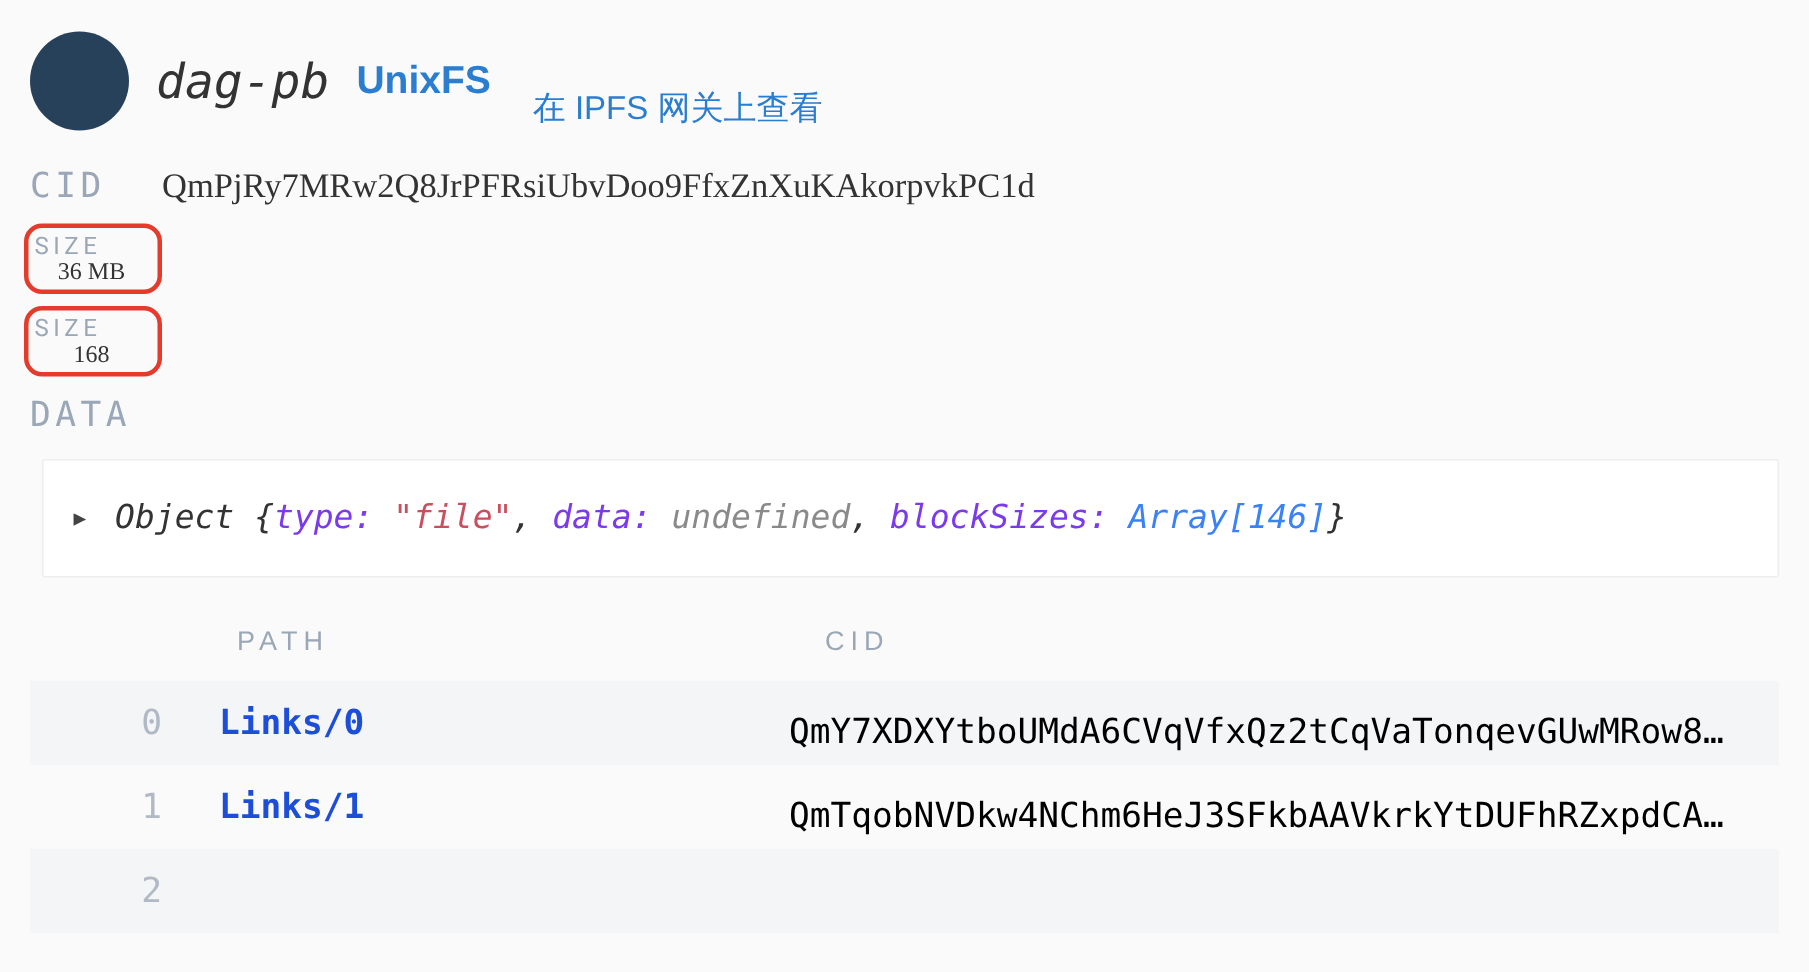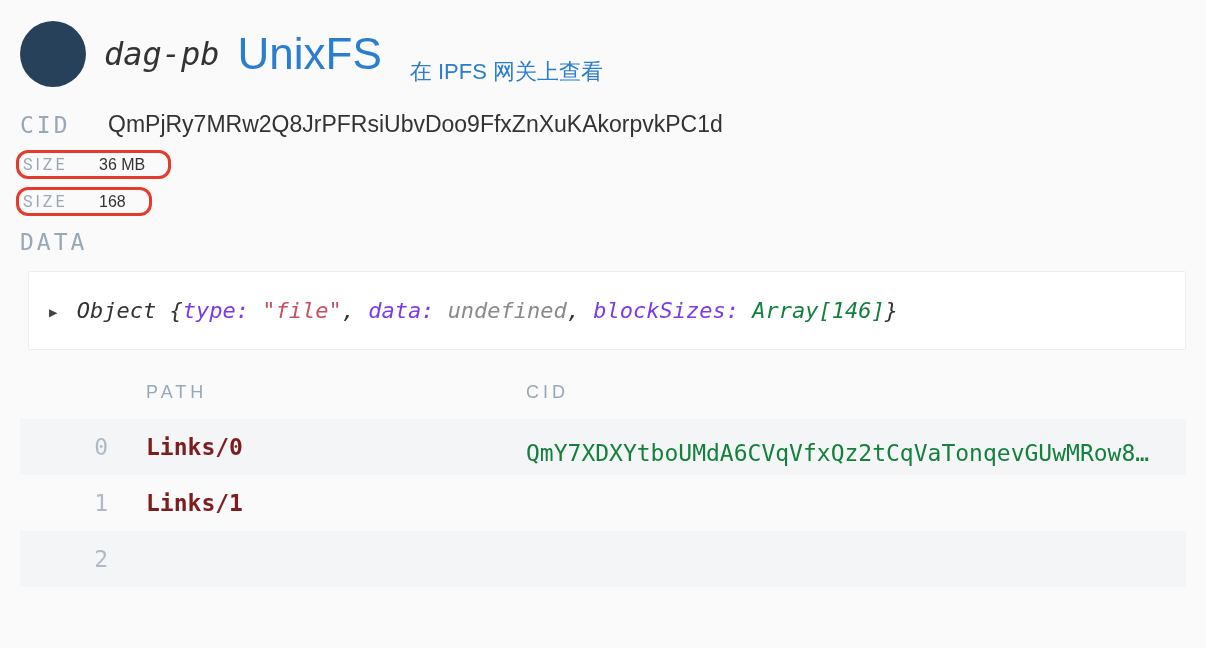--- a/index.html
+++ b/index.html
@@ -29,23 +29,23 @@
     }
     .format-label {
       font-family: "Menlo", "Consolas", monospace;
       font-size: 32px;
       font-style: italic;
       color: #333;
       font-weight: 400;
     }
     .unixfs-label {
       font-family: -apple-system, sans-serif;
-      font-size: 44px;
+      font-size: 26px;
       color: #2a7dcf;
-      font-weight: 400;
+      font-weight: 700;
     }
     .gateway-link {
       font-family: "PingFang SC", -apple-system, sans-serif;
       font-size: 22px;
       color: #2a7dcf;
       cursor: pointer;
       margin-left: 10px;
       margin-top: 37px;
     }
     .info-row {
@@ -57,30 +57,31 @@
     }
     .info-label {
       color: #9aa7b7;
       letter-spacing: 3px;
       font-weight: 400;
       width: 88px;
       flex-shrink: 0;
     }
     .info-value {
       color: #333;
-      font-family: Liberation Sans, sans-serif;
+      font-family: Liberation Serif, serif;
     }
     .highlighted-row {
       display: inline-flex;
       align-items: center;
       border: 3px solid #e43b2c;
       border-radius: 12px;
-      padding: 2px 23px 2px 4px;
+      padding: 2px 6px 2px 4px;
       margin-left: -4px;
       margin-bottom: 8px;
+      flex-direction: column;
     }
     .highlighted-row .info-label {
       width: 76px;
     }
     .data-label-row {
       margin-top: 5px;
       margin-bottom: 16px;
     }
     .data-panel {
       background: #fff;
@@ -111,33 +112,34 @@
       color: #7c3aed;
       margin-top: 33px;
     }
     .obj-string {
       color: #c94f5f;
     }
     .obj-undef {
       color: #8a8a8a;
     }
     .obj-array {
-      color: #15803d;
+      color: #3b82f6;
     }
     .links-table {
       width: 100%;
       margin-left: 0;
     }
     .table-header {
       display: flex;
       font-family: -apple-system, sans-serif;
       font-size: 18px;
       color: #9aa7b7;
       letter-spacing: 4px;
       padding: 10px 0 16px 0;
+      gap: 12px;
     }
     .col-index {
       width: 112px;
       text-align: right;
       padding-right: 24px;
       color: #b0b9c5;
       font-family: "Menlo", "Consolas", monospace;
     }
     .col-path-header {
       width: 394px;
@@ -155,27 +157,27 @@
     }
     .table-row:nth-child(even) {
       background: #f4f5f7;
     }
     .table-row .col-index {
       font-size: 23px;
     }
     .col-path {
       width: 394px;
       padding-left: 14px;
-      color: #7f1d1d;
+      color: #1d4ed8;
       font-weight: 600;
       cursor: pointer;
     }
     .col-cid {
       flex: 1;
-      color: #15803d;
+      color: #000000;
       white-space: nowrap;
       overflow: hidden;
       text-overflow: ellipsis;
       margin-top: 12px;
     }
   </style>
 </head>
 <body>
 
 
@@ -224,20 +226,21 @@
 
   <div class="table-row">
     <div class="col-index">0</div>
     <div class="col-path">Links/0</div>
     <div class="col-cid">QmY7XDXYtboUMdA6CVqVfxQz2tCqVaTonqevGUwMRow8…</div>
   </div>
 
   <div class="table-row">
     <div class="col-index">1</div>
     <div class="col-path">Links/1</div>
+    <div class="col-cid">QmTqobNVDkw4NChm6HeJ3SFkbAAVkrkYtDUFhRZxpdCA…</div>
   </div>
 
   <div class="table-row">
     <div class="col-index">2</div>
   </div>
 </div>
 
 
 
 

